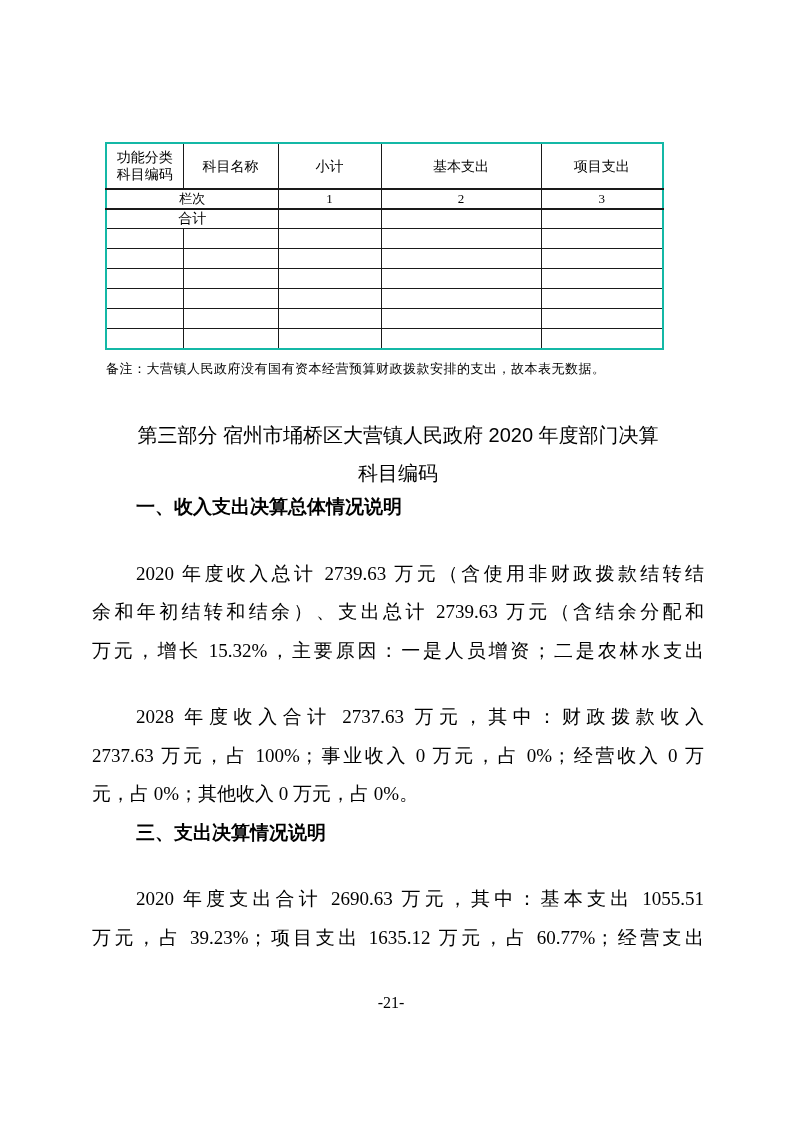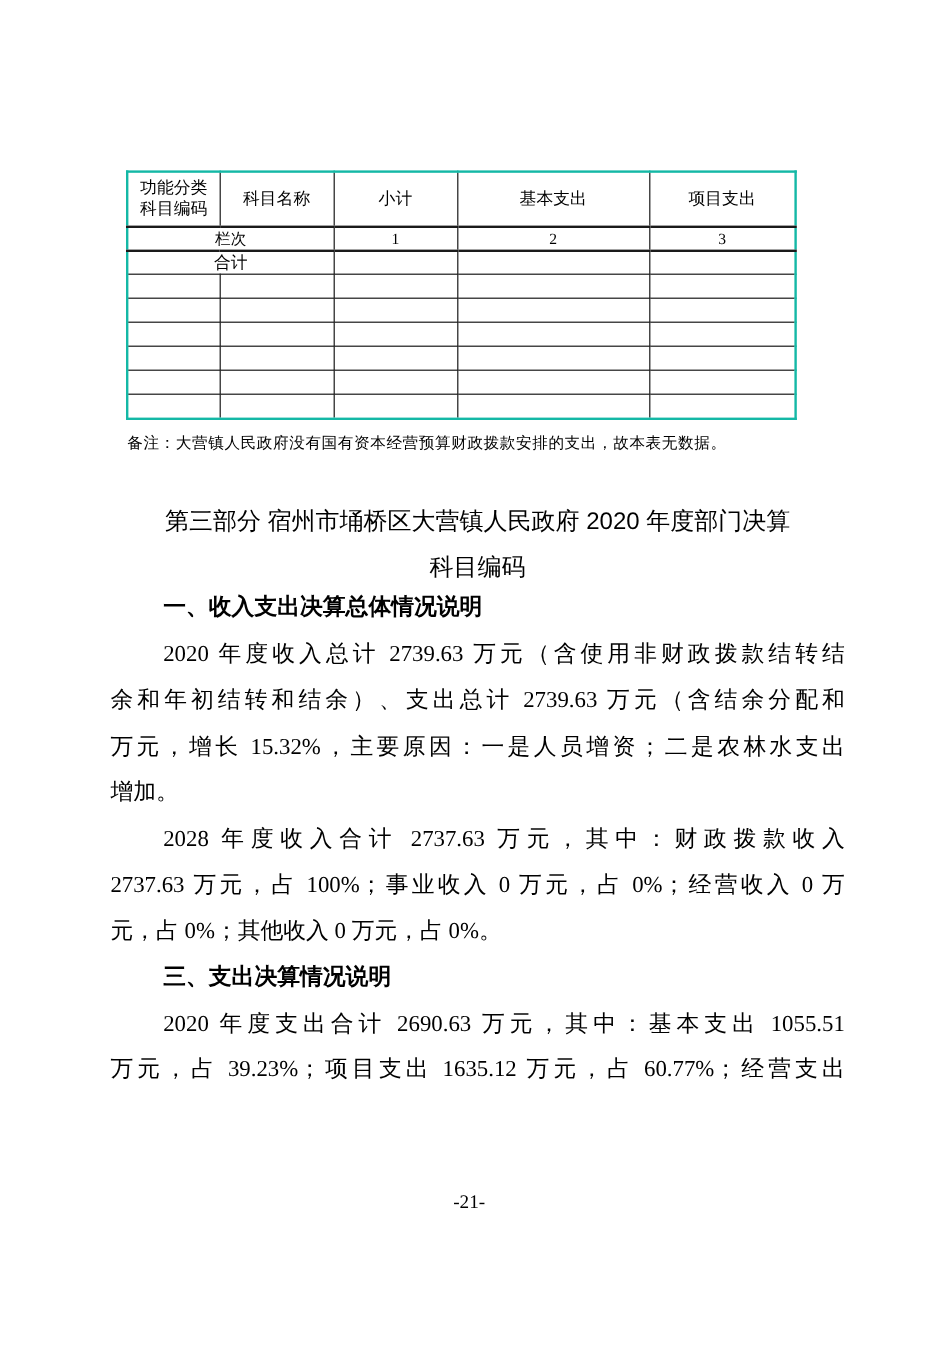--- a/index.html
+++ b/index.html
@@ -73,21 +73,21 @@
     font-weight: bold;
     font-family: Liberation Serif, serif;
     text-indent: 44px;
     white-space: nowrap;
   }
   .line {
     text-align: justify;
     text-align-last: justify;
     text-justify: inter-character;
   }
-  .line.first { text-indent: 44px; }
+  .line.first { text-indent: 44px; margin-top: 28px; }
   .line.last { text-align: left; text-align-last: left; }
 
   
   .page-num {
     position: absolute;
     left: 92px;
     top: 993px;
     width: 612px;
     text-align: center;
     padding-right: 14px;
@@ -182,21 +182,20 @@
   <div class="heading">
     <div>第三部分 宿州市埇桥区大营镇人民政府 2020 年度部门决算</div>
     <div>科目编码</div>
   </div>
 
   <div class="body-text">
     <div class="sec-title">一、收入支出决算总体情况说明</div>
     <div class="line first">2020 年度收入总计 2739.63 万元（含使用非财政拨款结转结</div>
     <div class="line">余和年初结转和结余）、支出总计 2739.63 万元（含结余分配和</div>
     <div class="line">万元，增长 15.32%，主要原因：一是人员增资；二是农林水支出</div>
-    <div class="line last">增加。</div>
 
     <div class="line first">2028 年度收入合计 2737.63 万元，其中：财政拨款收入</div>
     <div class="line">2737.63 万元，占 100%；事业收入 0 万元，占 0%；经营收入 0 万</div>
     <div class="line last">元，占 0%；其他收入 0 万元，占 0%。</div>
 
     <div class="sec-title">三、支出决算情况说明</div>
     <div class="line first">2020 年度支出合计 2690.63 万元，其中：基本支出 1055.51</div>
     <div class="line">万元，占 39.23%；项目支出 1635.12 万元，占 60.77%；经营支出</div>
   </div>
 

